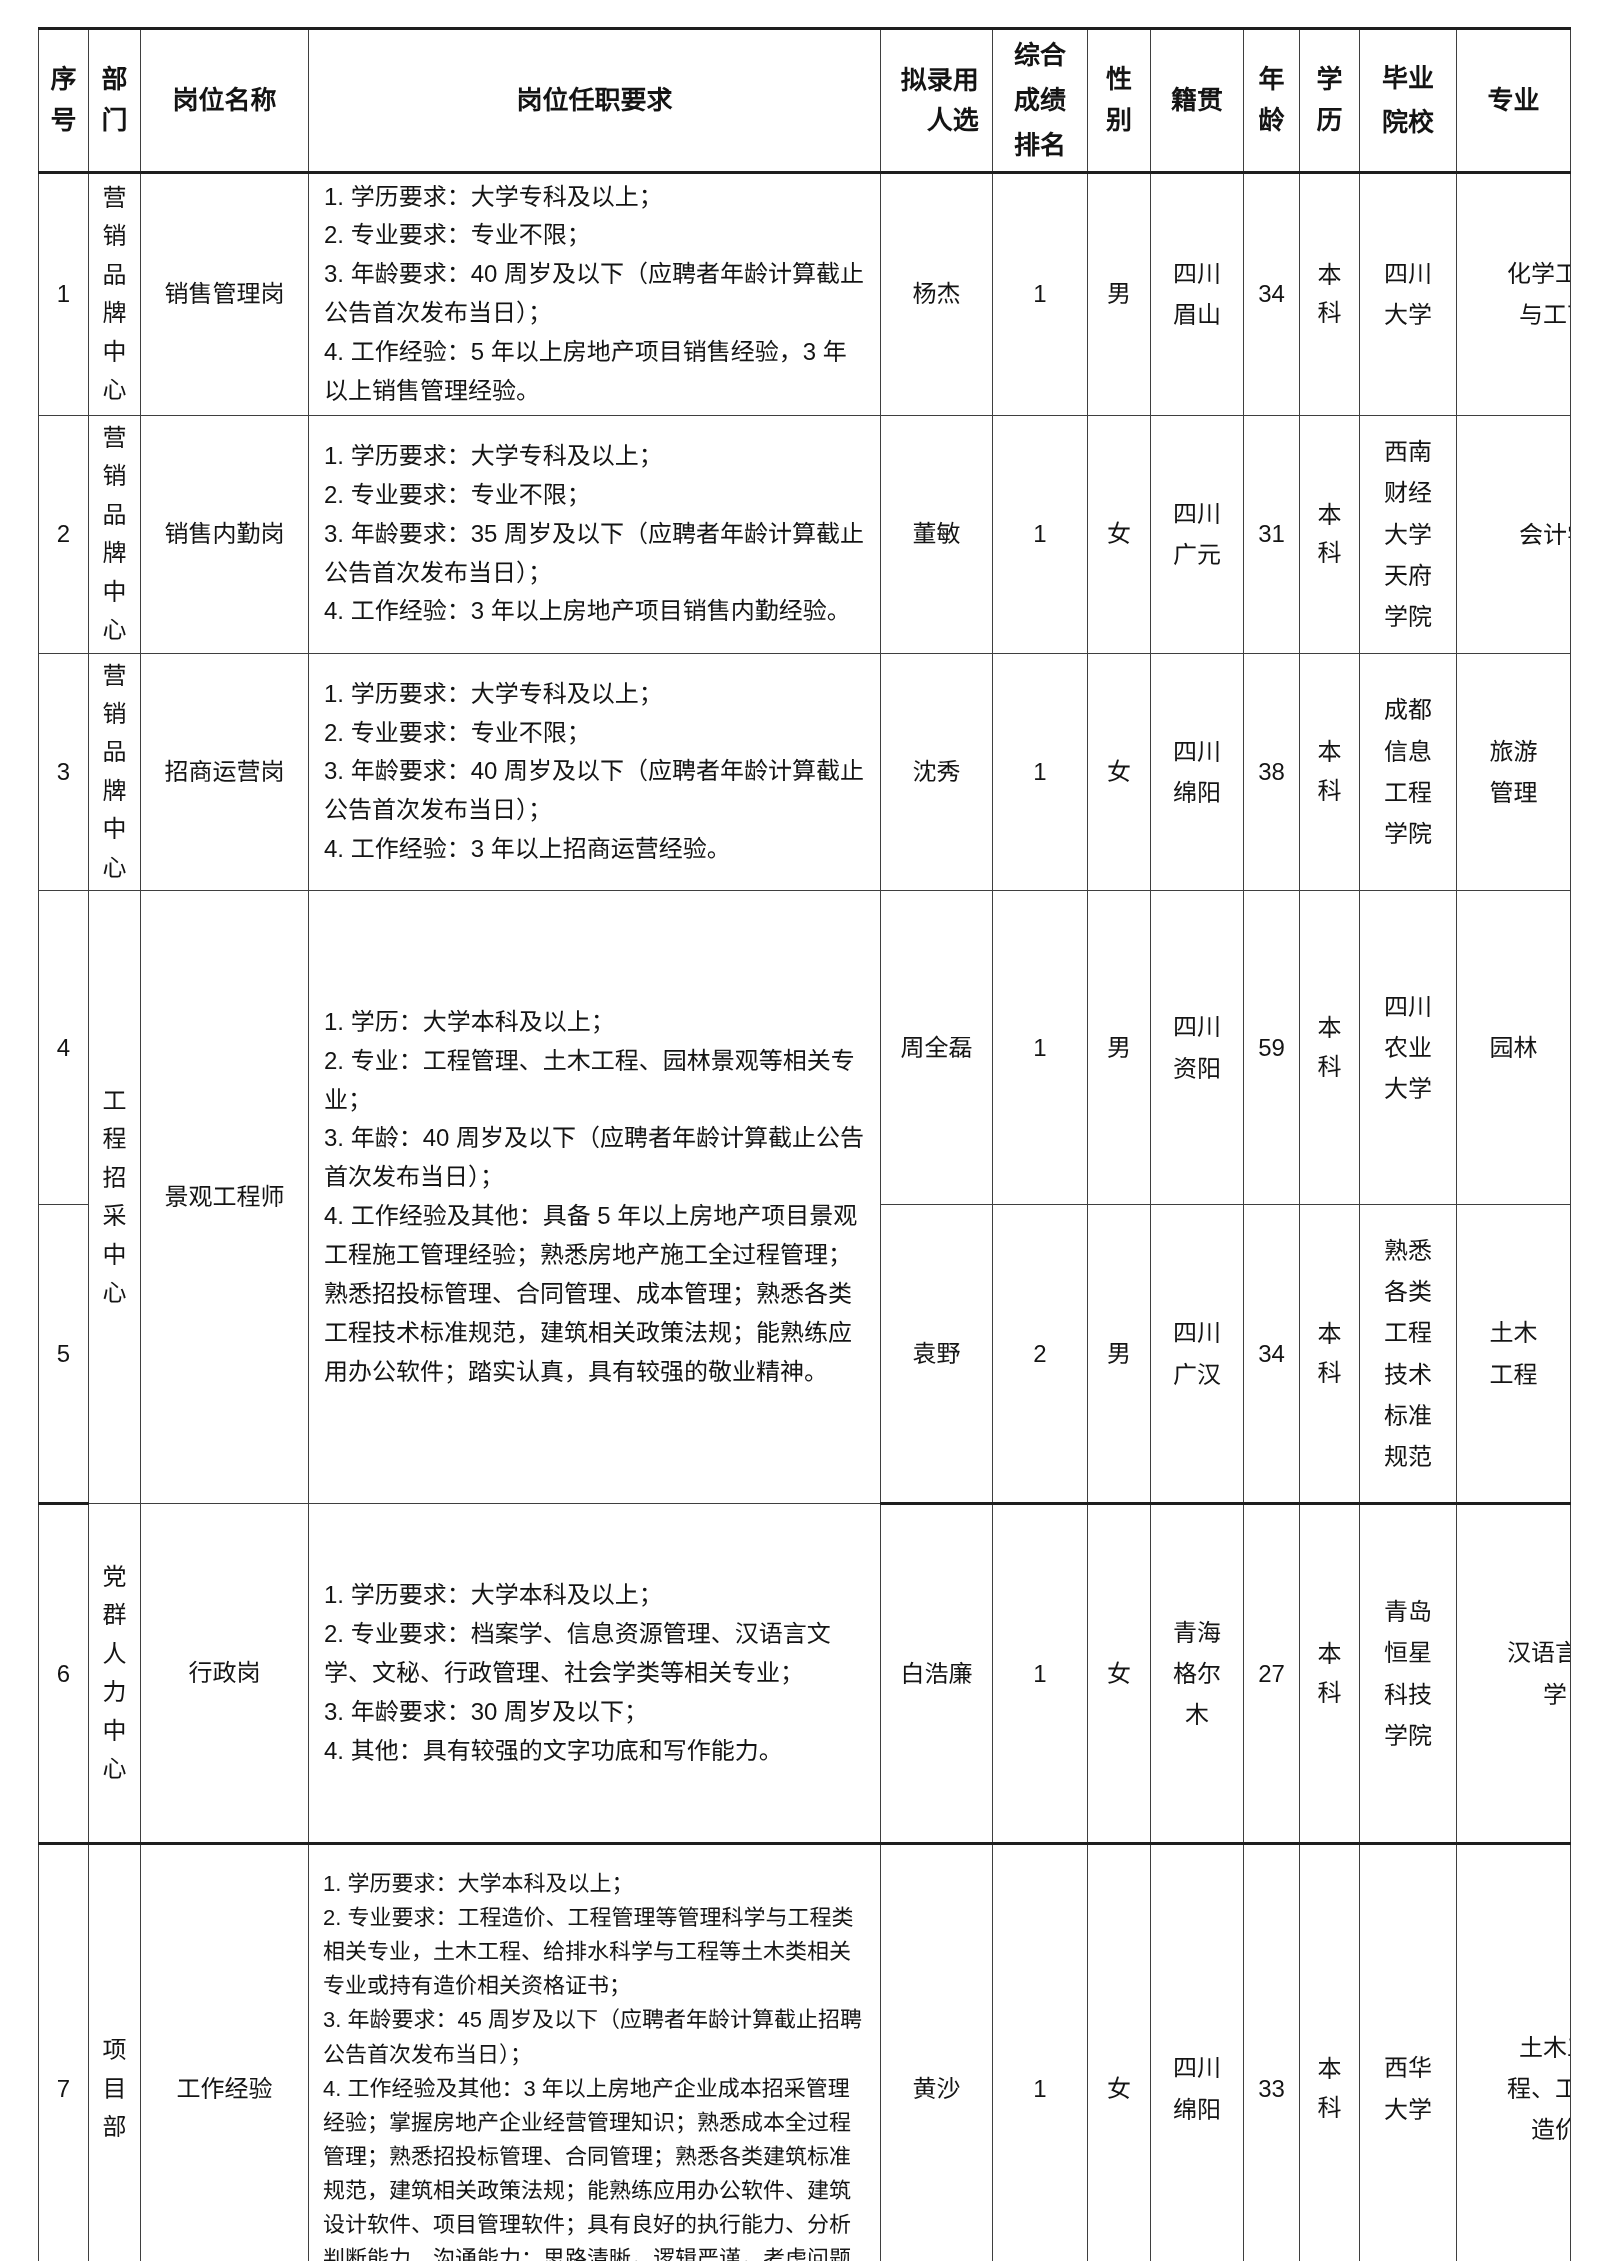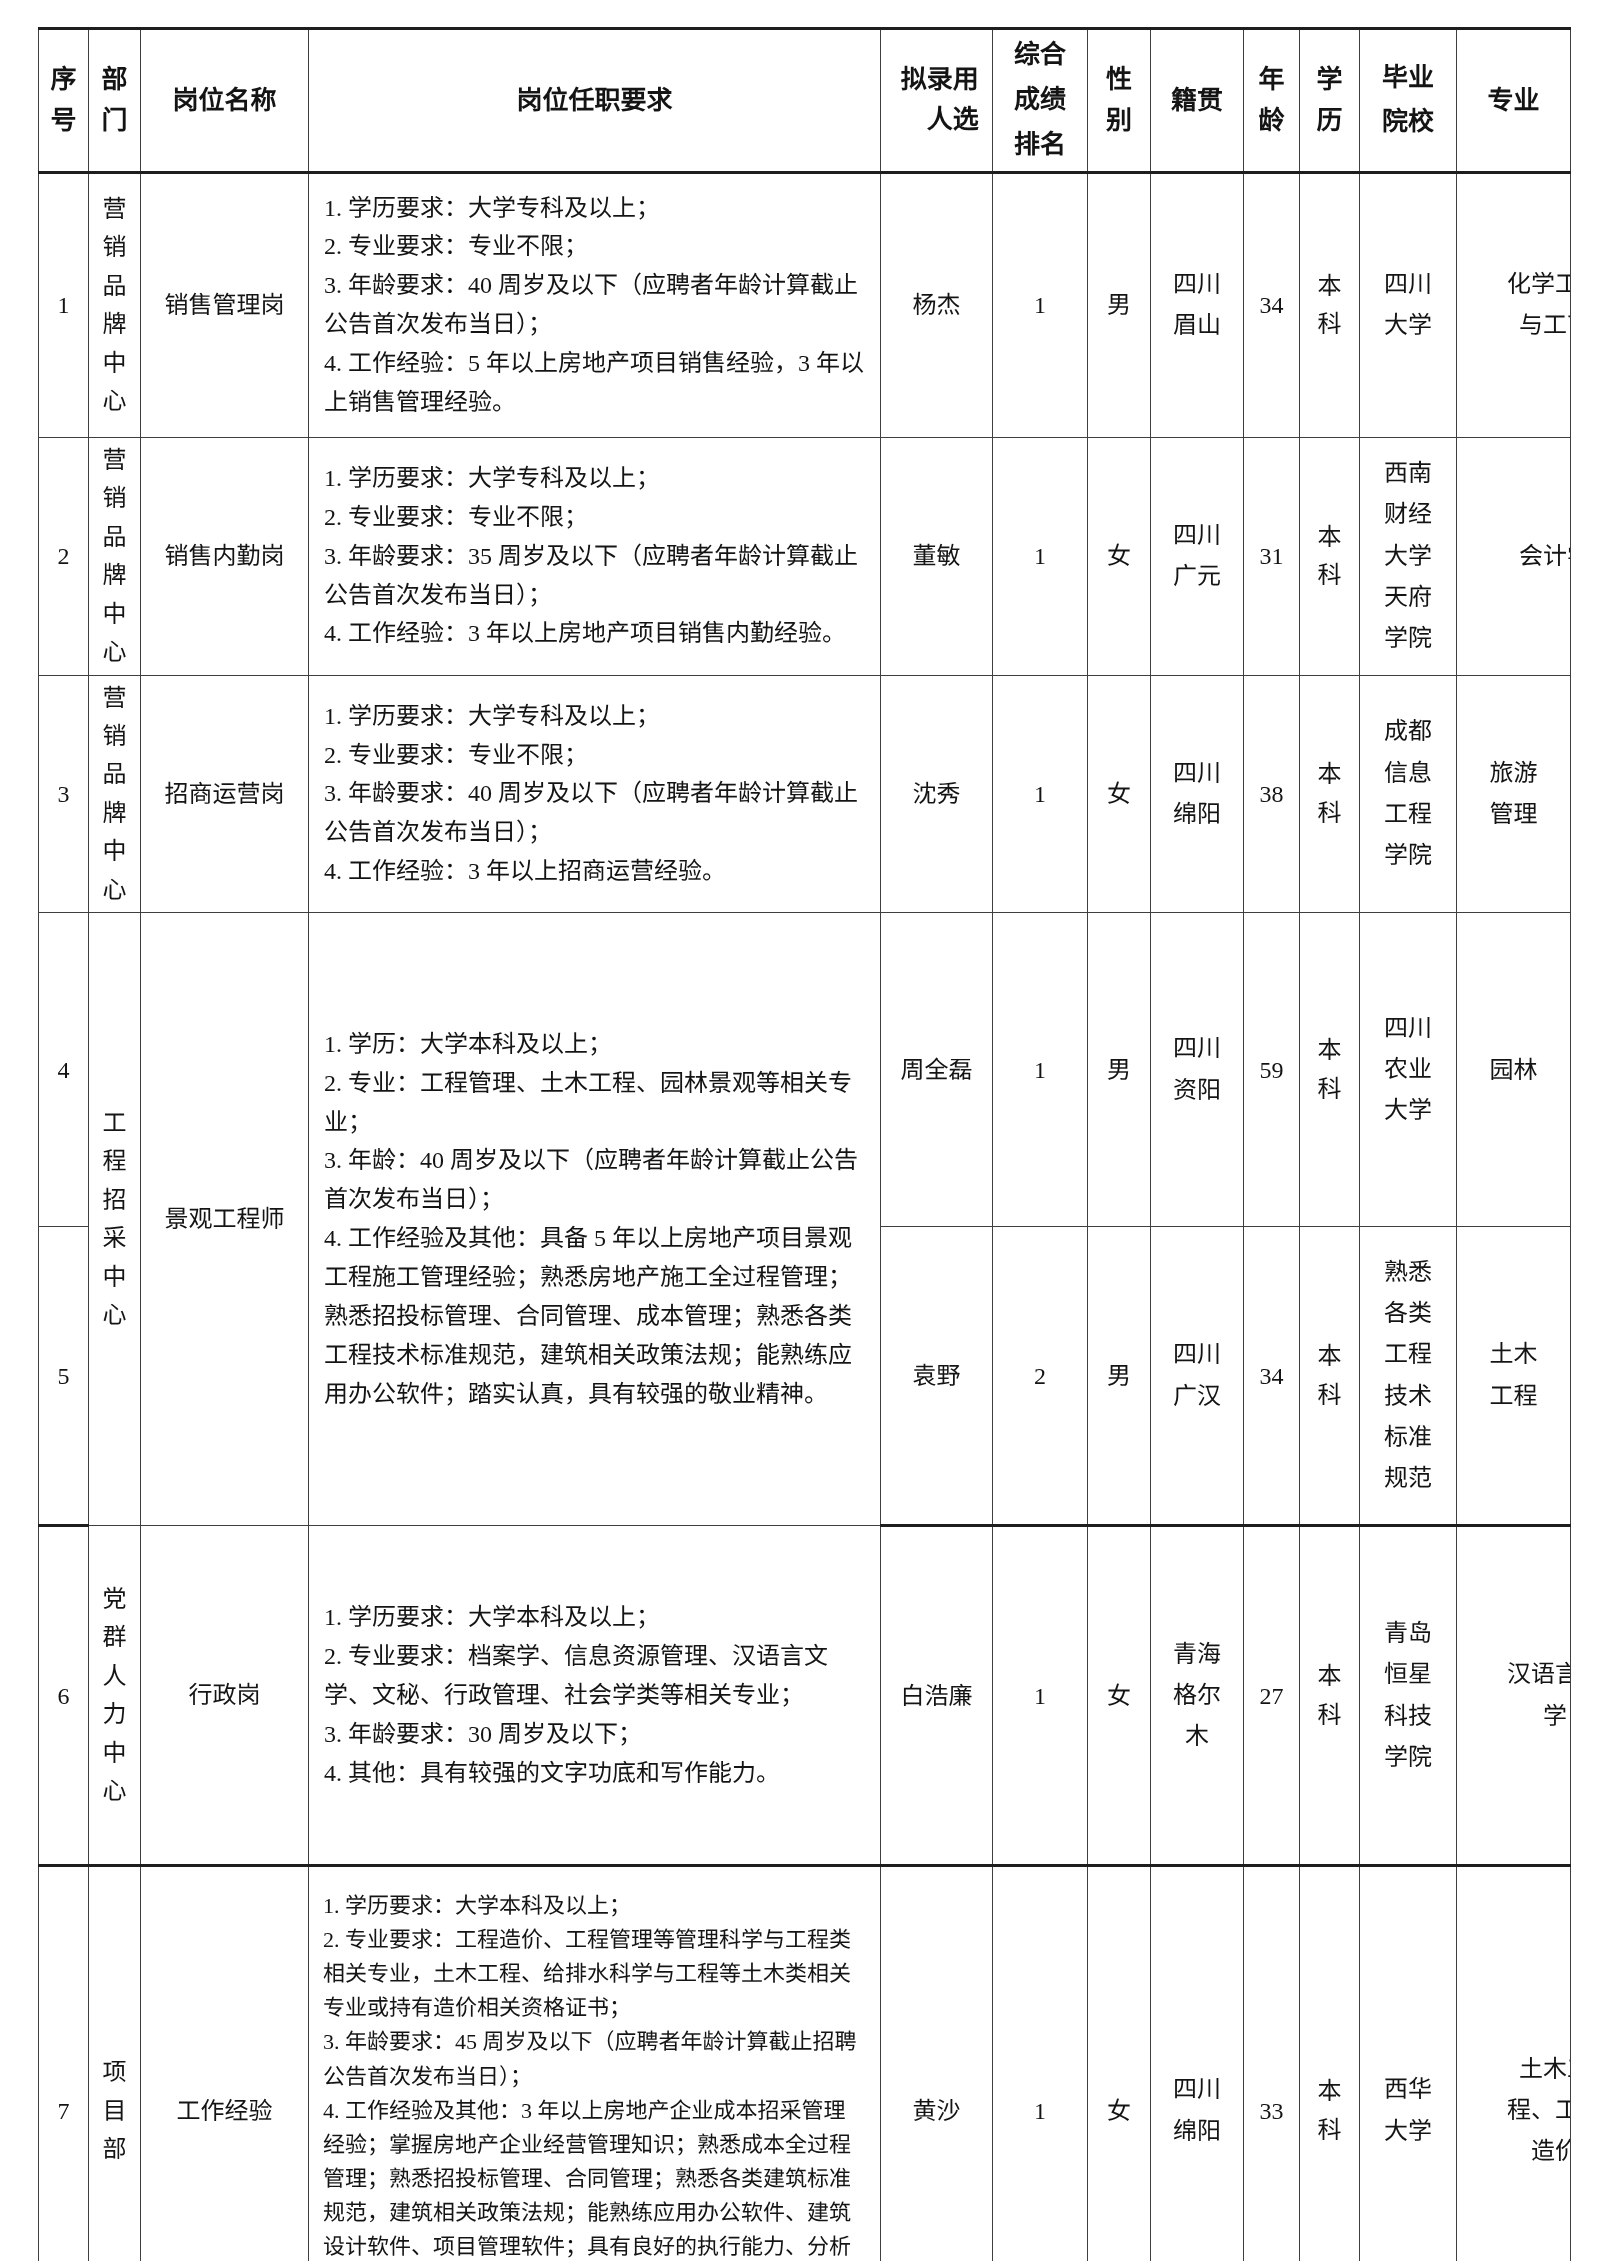--- a/index.html
+++ b/index.html
@@ -1,21 +1,21 @@
 <!DOCTYPE html>
 <html lang="zh-CN" style="font-size:8.7px"><head>
 <meta charset="utf-8">
 <style>
   html,body{margin:0;padding:0;background:#ffffff;}
   .page{
     position:relative;
     width:1618px;
     height:2261px;
     background:#ffffff;
-    font-family:Liberation Serif, serif;
+    font-family:Liberation Sans, sans-serif;
     color:#141414;
     overflow:hidden;
   }
   table.doc{
     position:absolute;
     left:38px;
     top:27px;
     width:1533px;
     border-collapse:collapse;
     table-layout:fixed;
@@ -42,21 +42,21 @@
   tr.r3{height:226px;}
   tr.r4{height:314px;}
   tr.r5{height:299px;}
   tr.r6{height:340px;}
   tr.r7{height:489px;}
   tr.page-break > td{border-bottom:3.2px solid #1e1e1e;}
   td.req{
     text-align:left;
     white-space:pre-line;
     line-height:1.62;
-    padding:15px 15px;
+    padding:4px 15px;
     font-size:24px;
   }
   td.req.compact{
     font-size:22px;
     line-height:1.55;
     padding:4.3px 14px;
   }
   
   .vtx{display:inline-block;width:1.15em;word-break:break-all;line-height:1.6;text-align:center;}
   .w2{display:inline-block;width:2.15em;word-break:break-all;line-height:1.72;text-align:center;}

